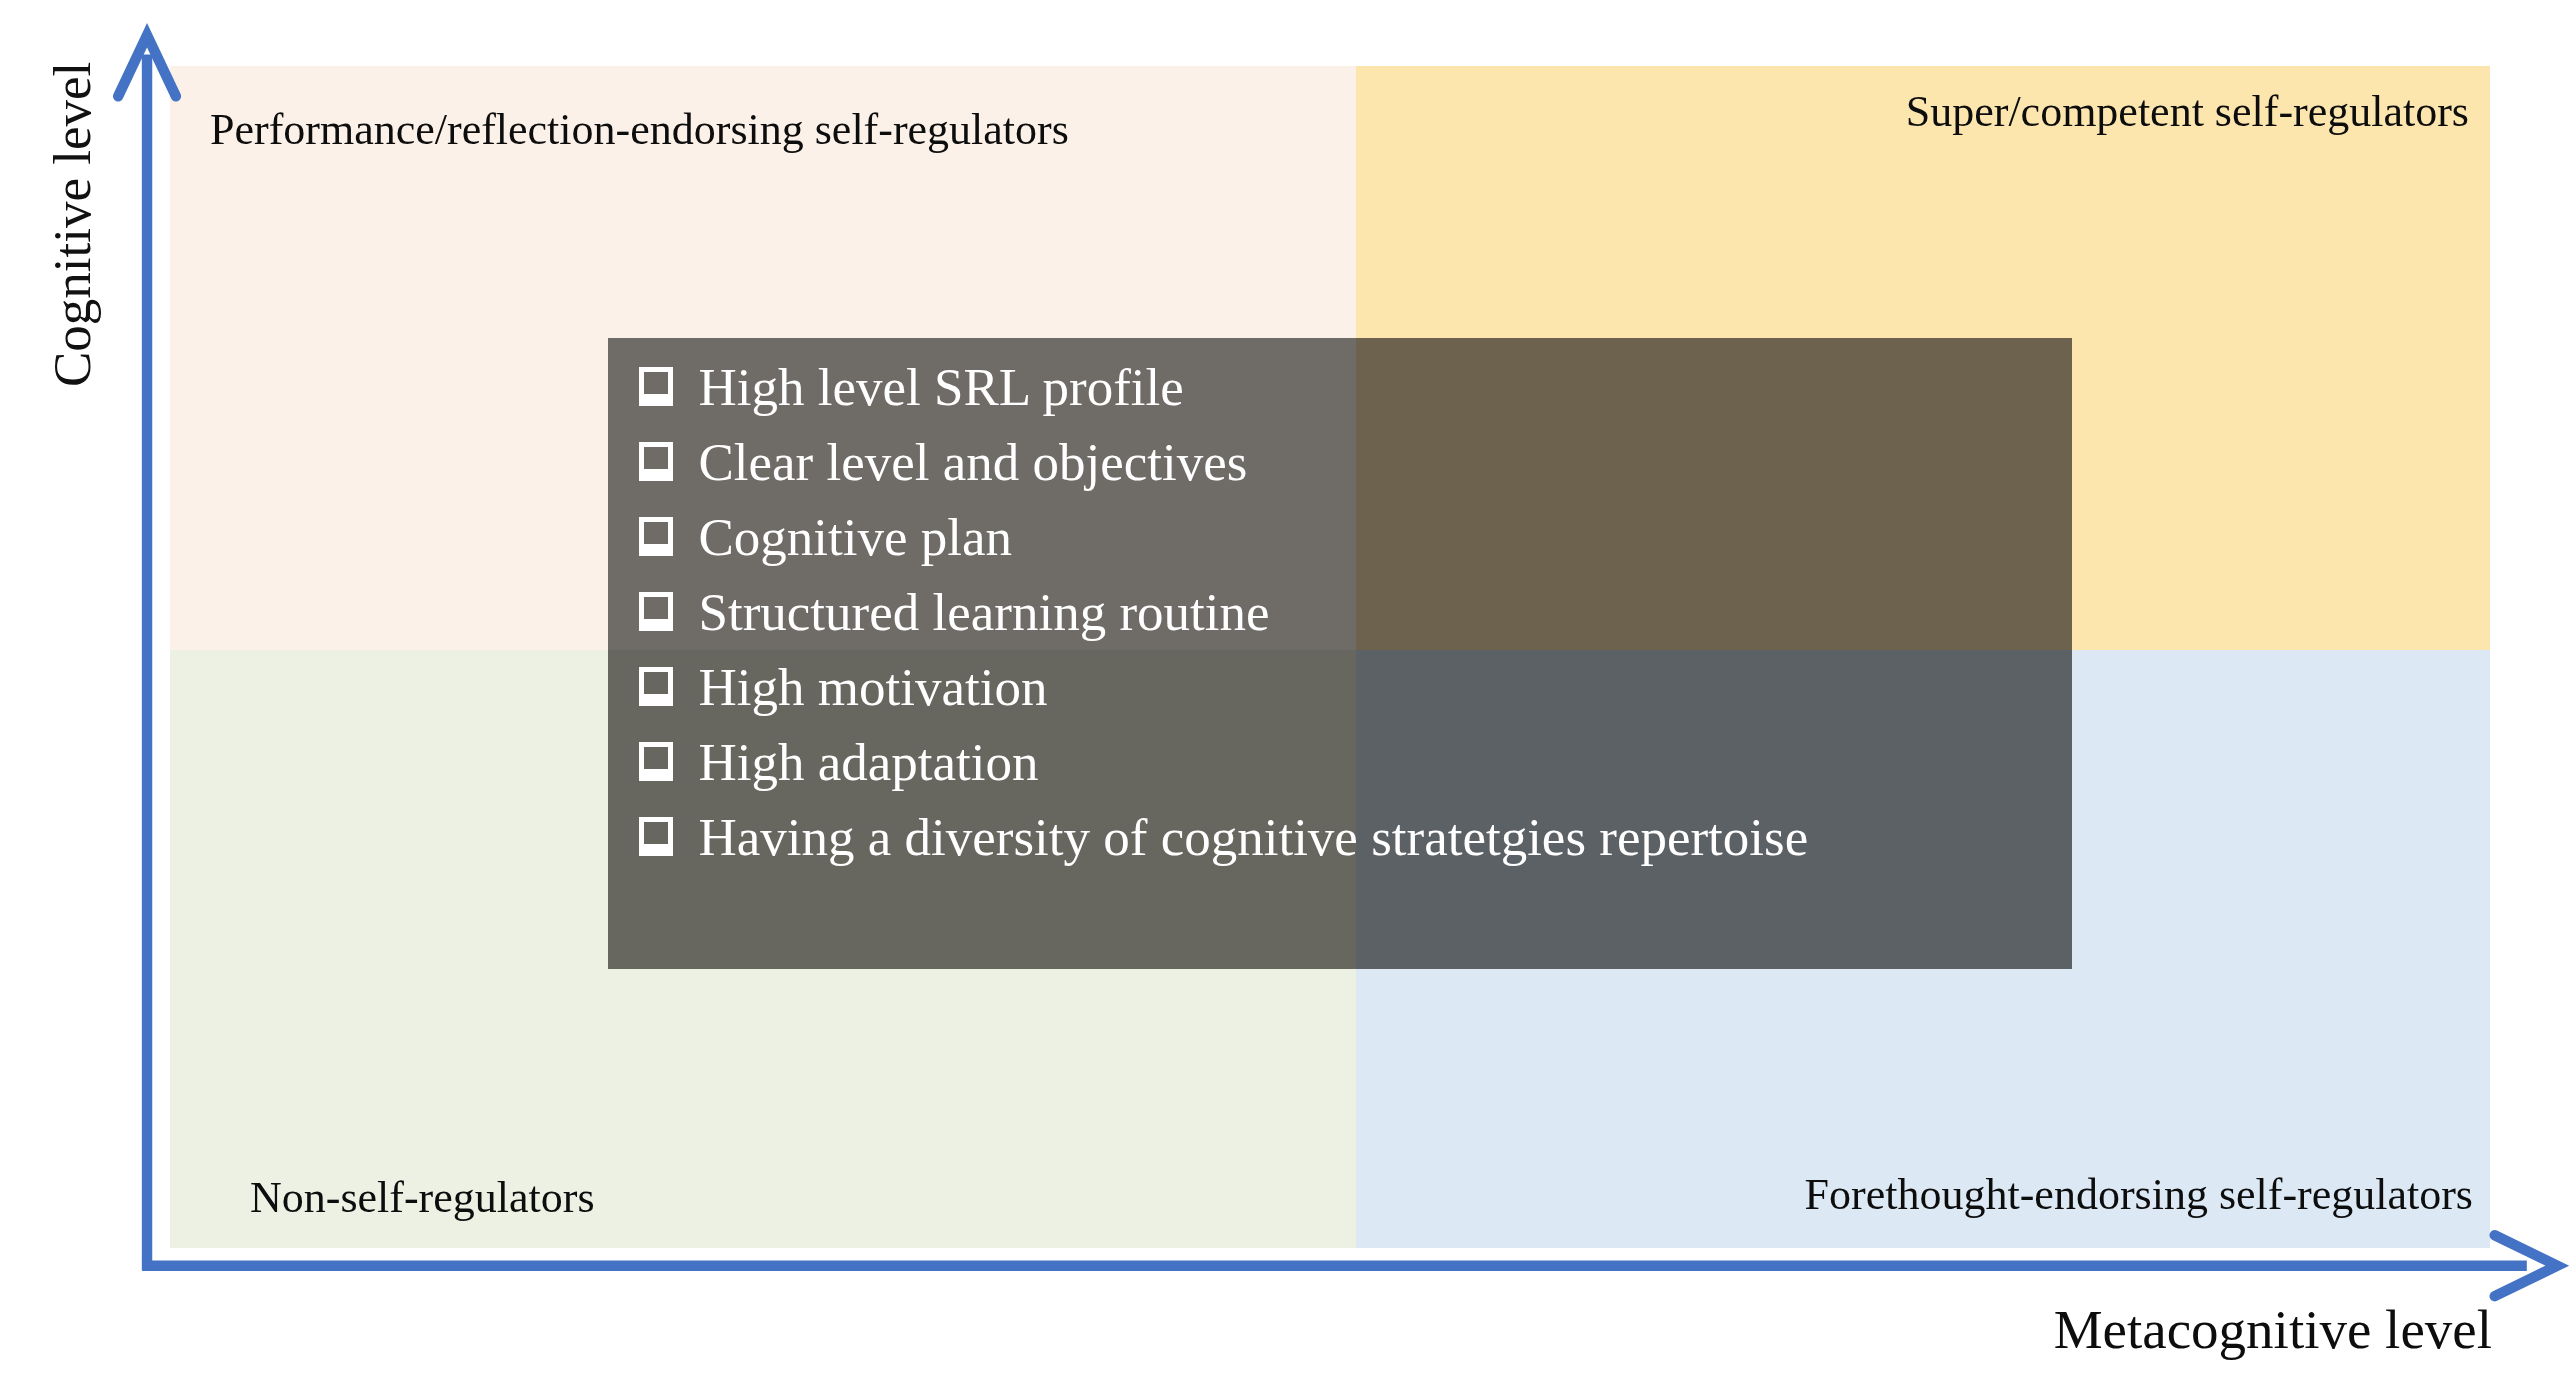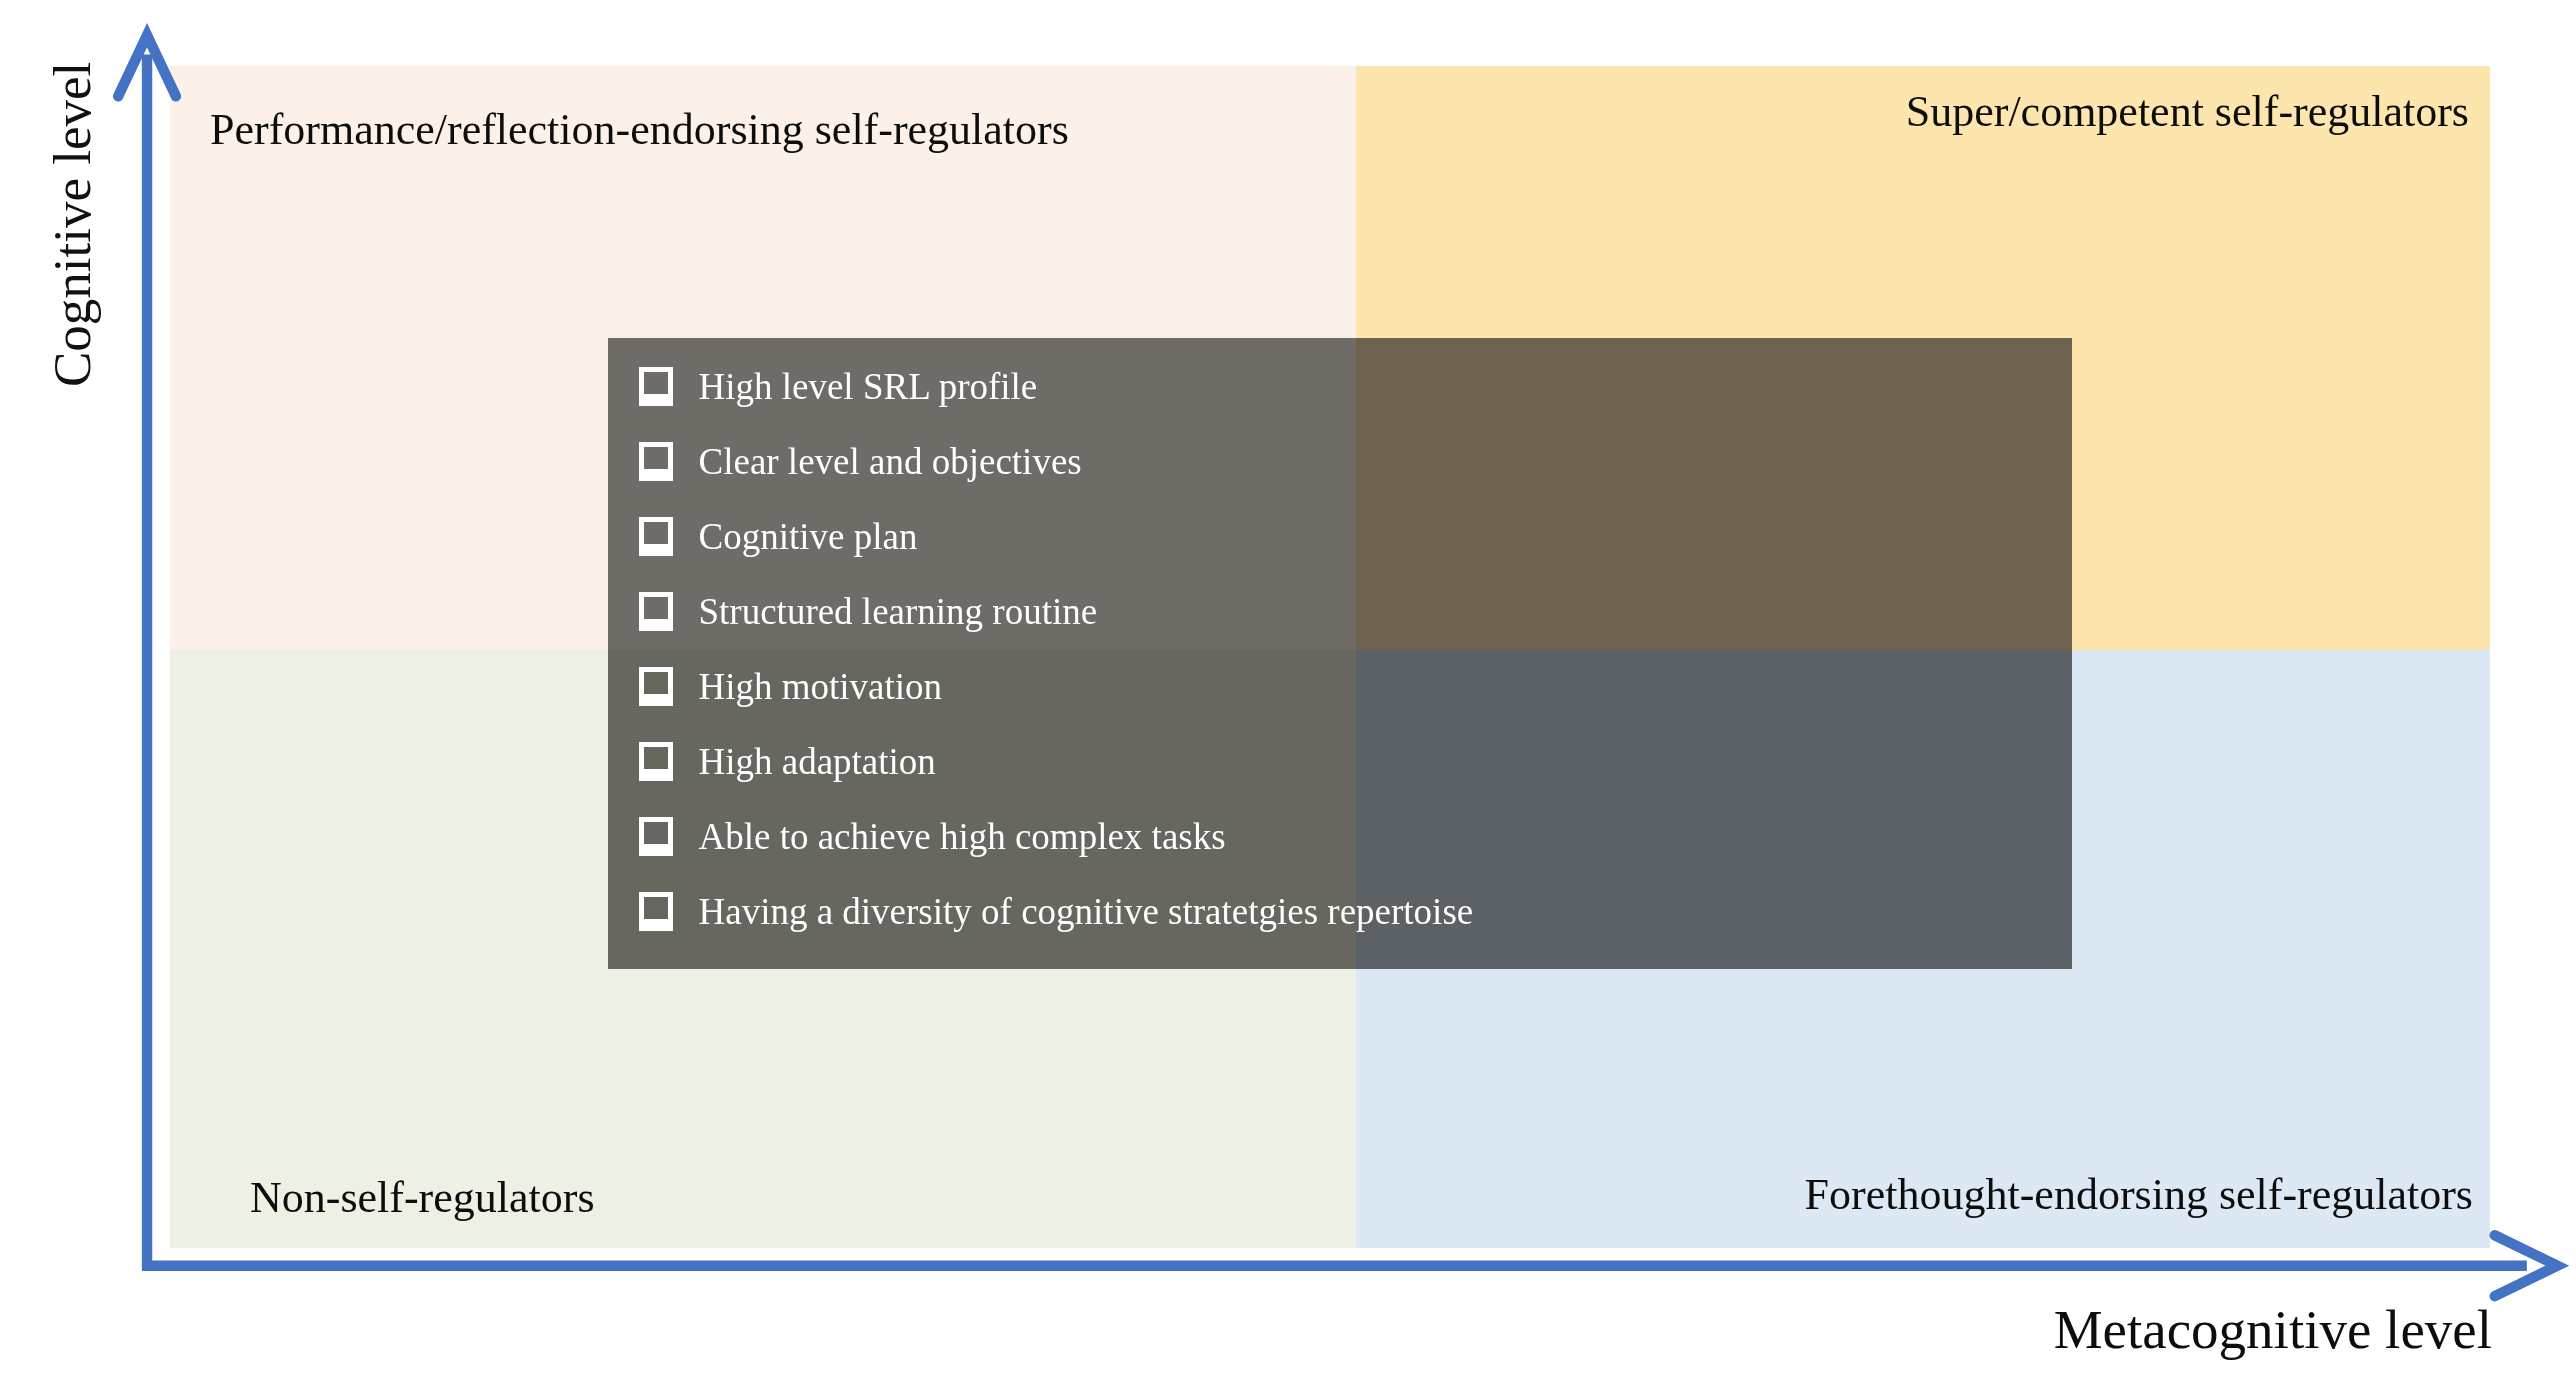--- a/index.html
+++ b/index.html
@@ -61,21 +61,21 @@
     position:absolute;left:0;top:0;width:100%;height:100%;
     margin:0;padding:11.2px 0 0 30.5px;
     list-style:none;
     box-sizing:border-box;
   }
   .checklist li{
     display:flex;
     align-items:center;
     height:75px;
     color:#ffffff;
-    font-size:37px;
+    font-size:53px;
     white-space:nowrap;
     text-align:center;
   }
   .checkbox{
     display:inline-block;
     width:24px;height:22.5px;
     border:5.6px solid #ffffff;
     border-bottom-width:12px;
     margin-right:26px;
     flex:0 0 auto;
@@ -134,23 +134,19 @@
       <li>
         <span class="checkbox"></span>
         <span>High motivation</span>
       </li>
       <li>
         <span class="checkbox"></span>
         <span>High adaptation</span>
       </li>
       <li>
         <span class="checkbox"></span>
-        <span>Able to achieve high complex tasks</span>
-      </li>
-      <li>
-        <span class="checkbox"></span>
         <span>Having a diversity of cognitive stratetgies repertoise</span>
       </li>
     </ul>
   </div>
 
 </div>
 
 
 </body></html>

